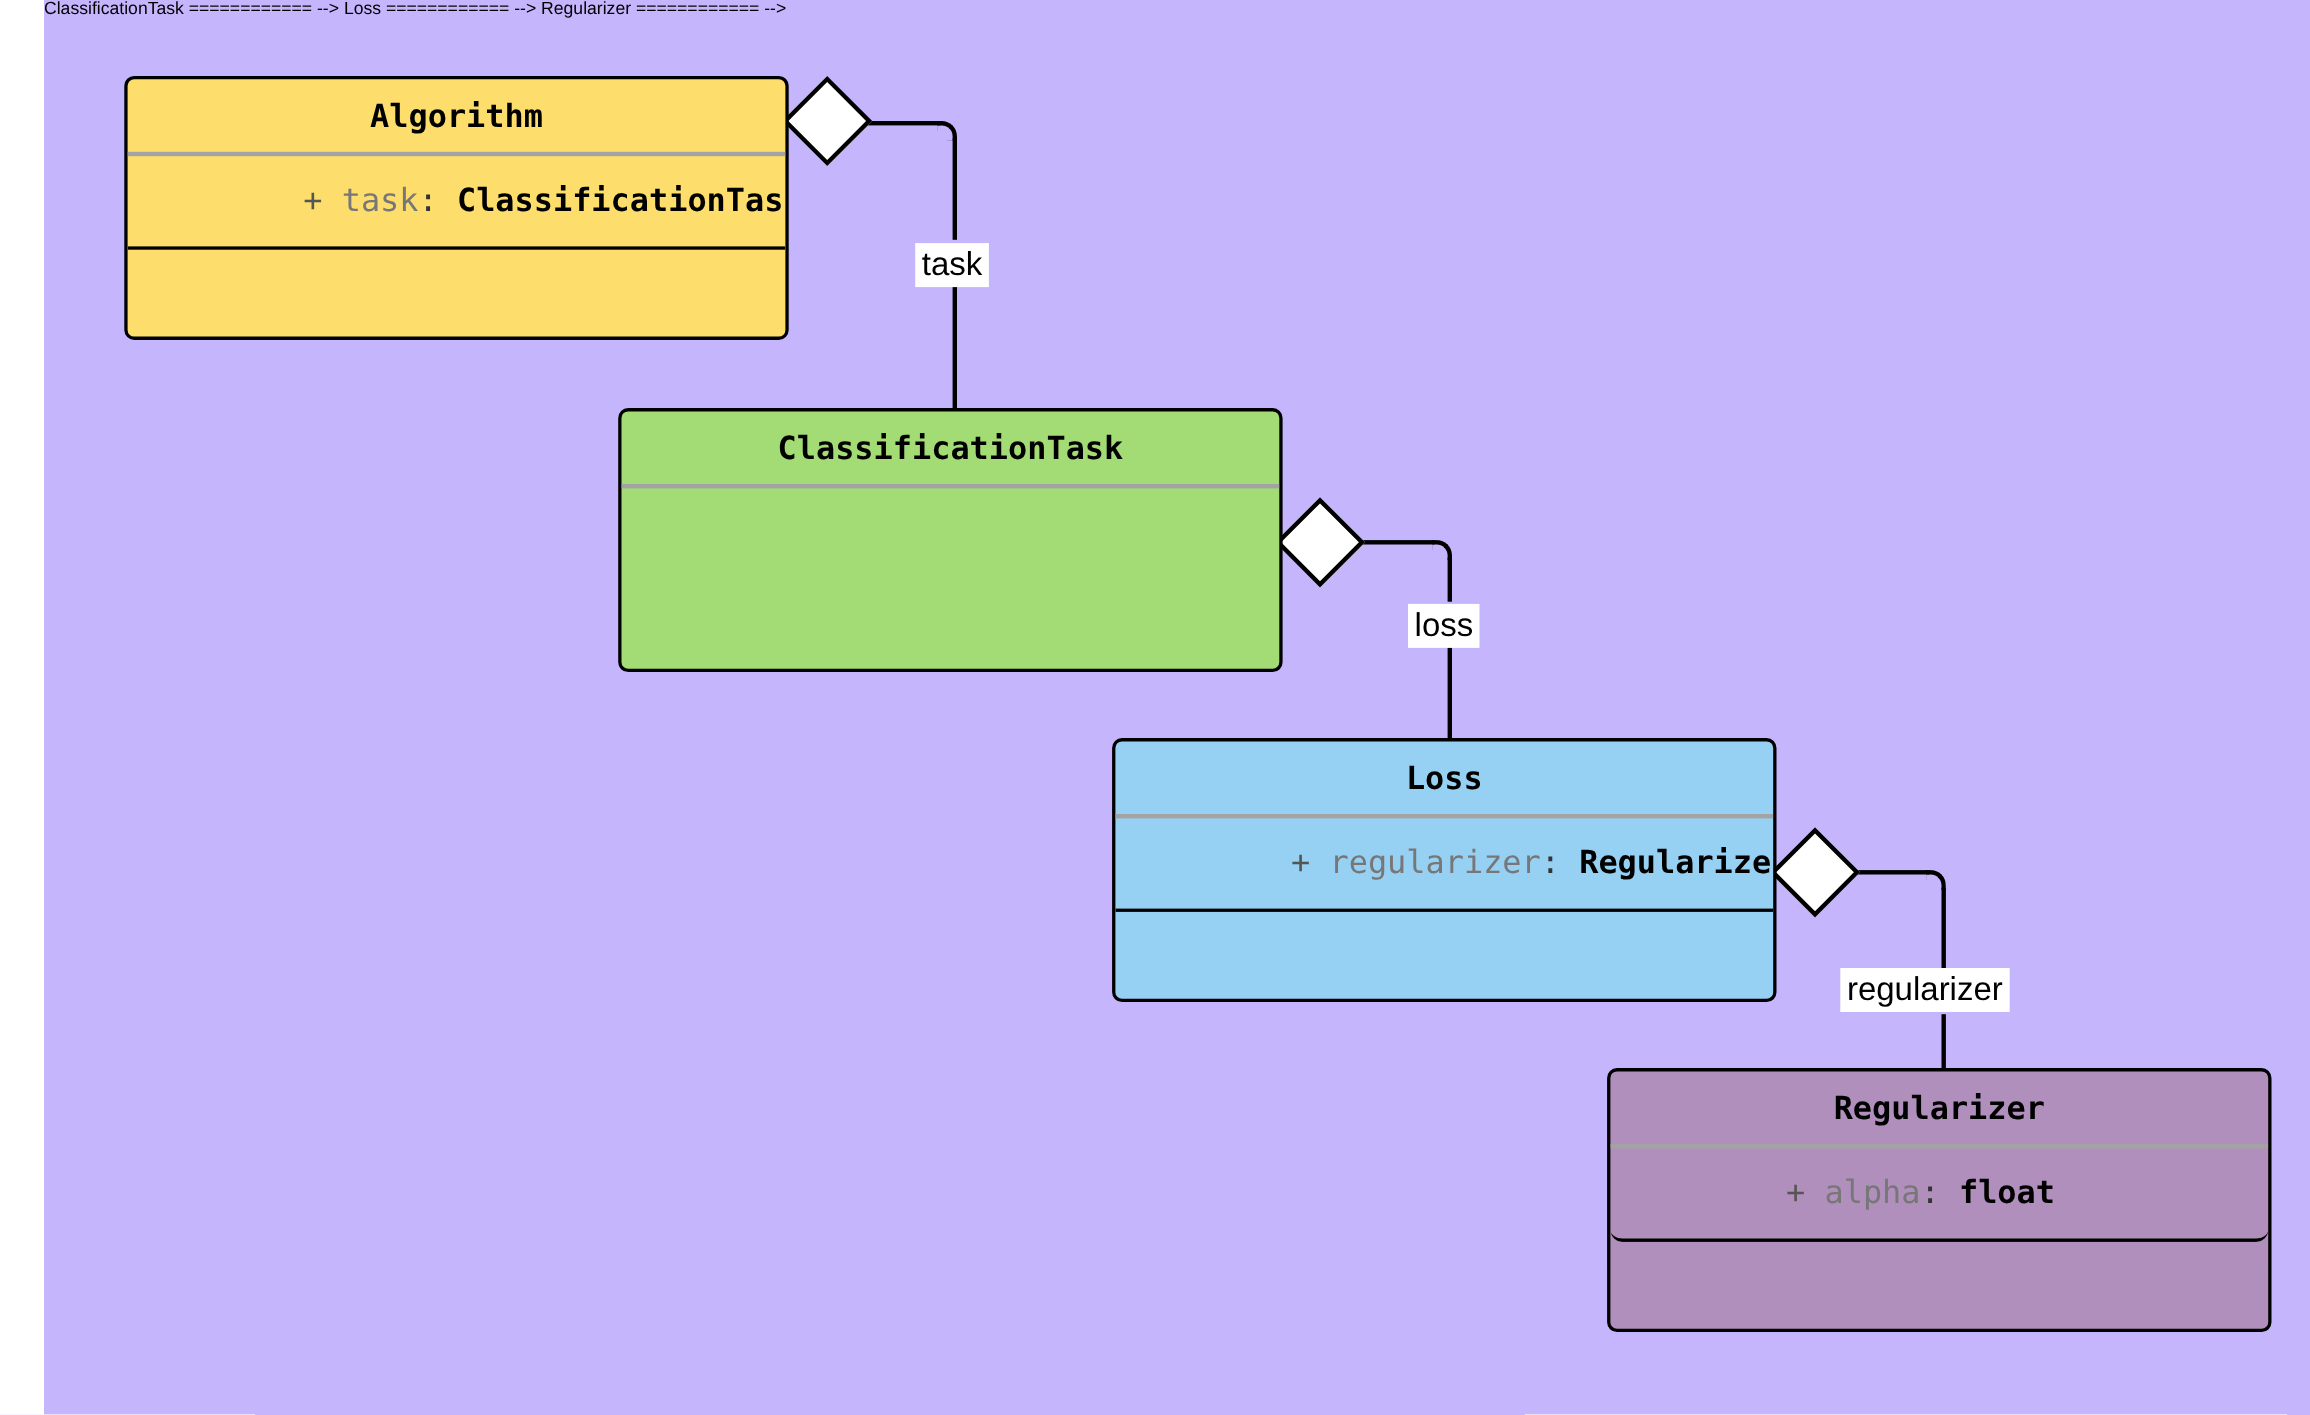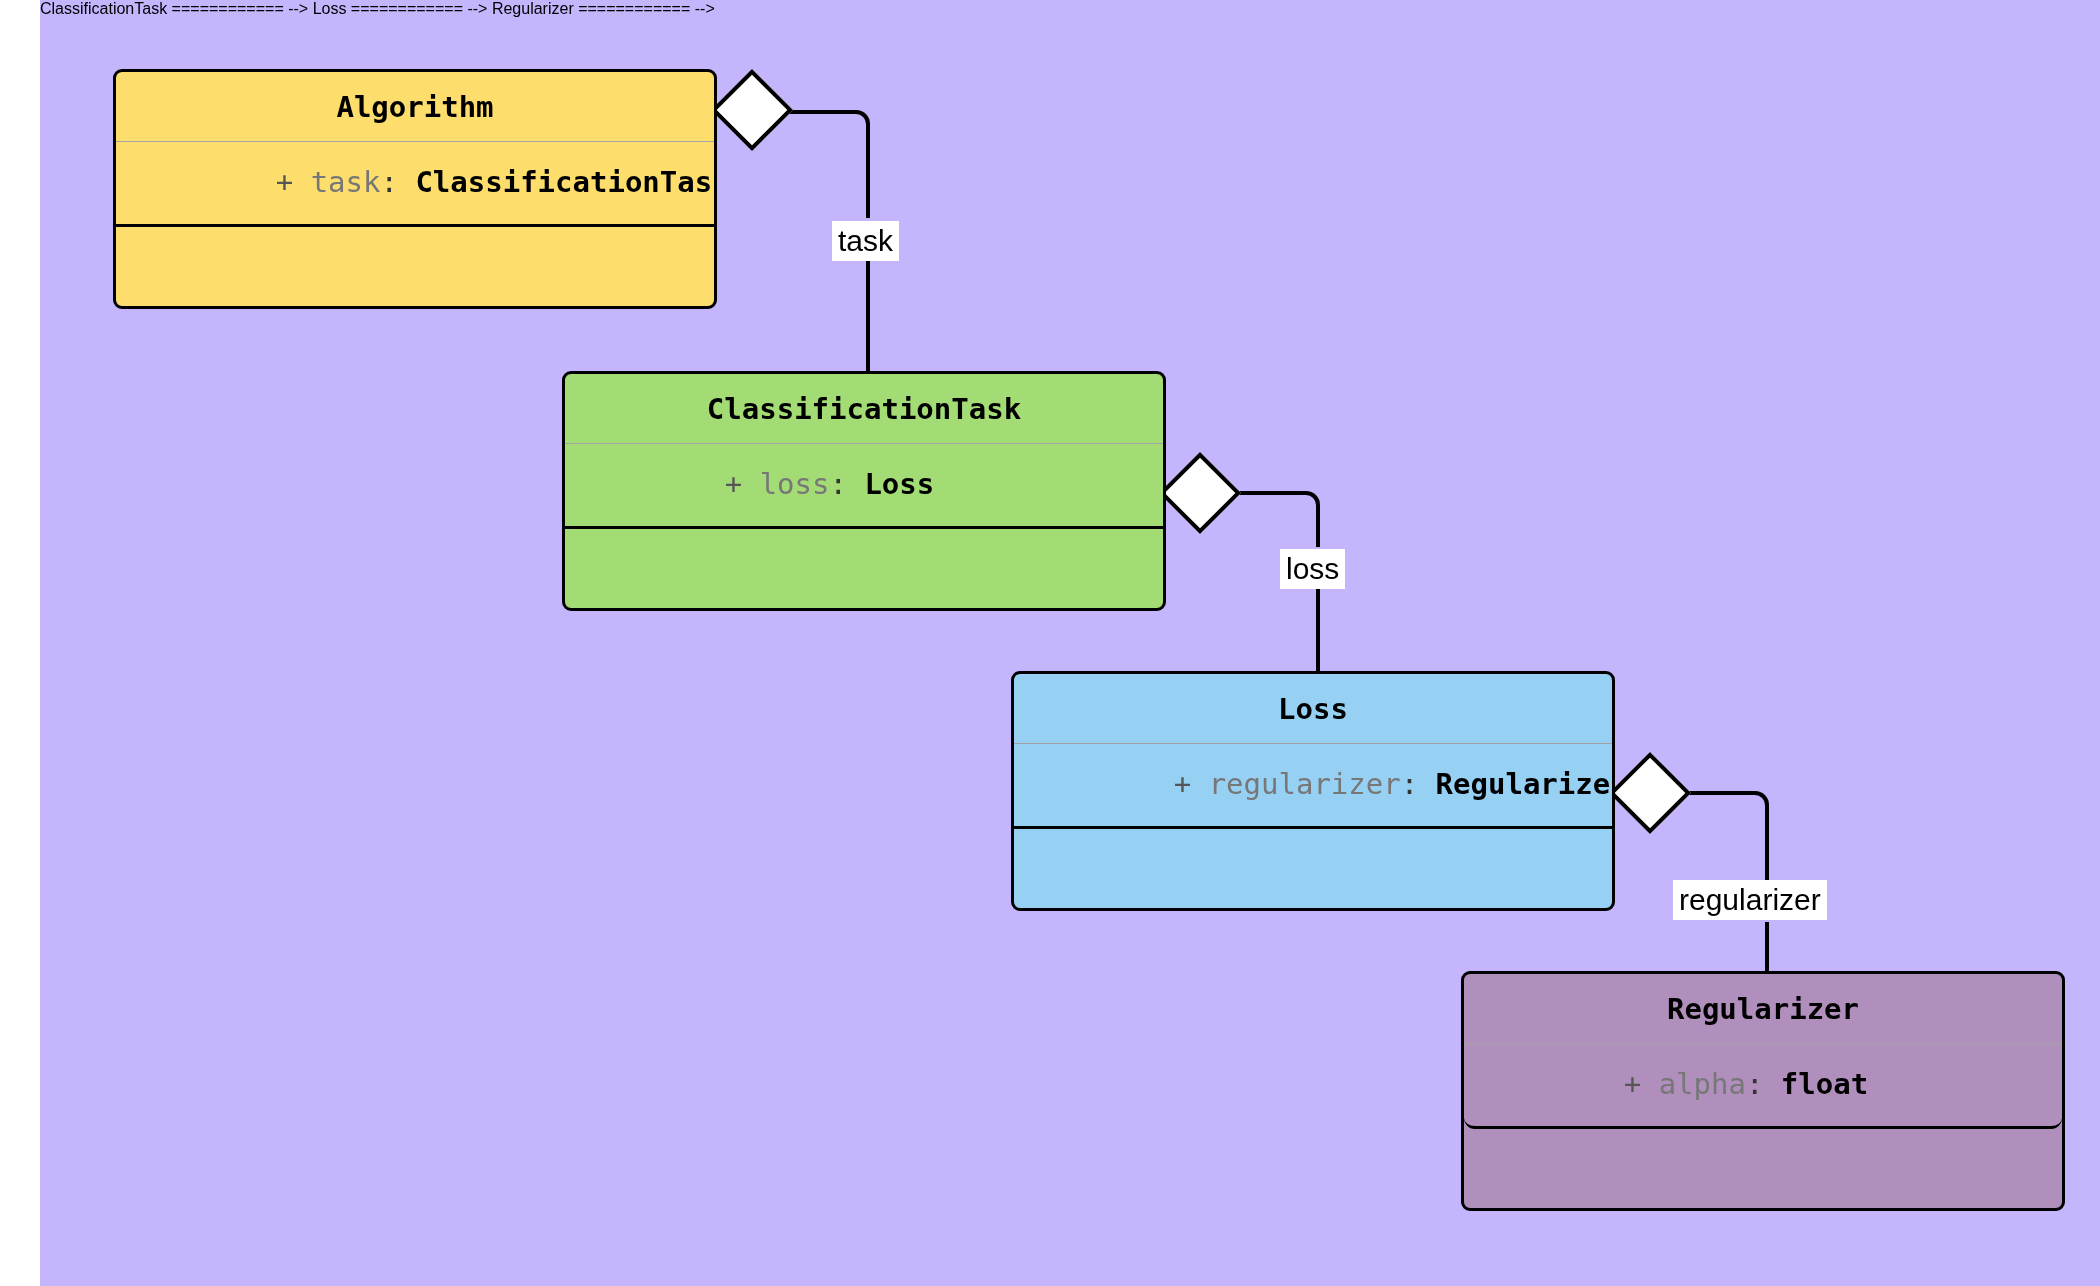--- a/index.html
+++ b/index.html
@@ -33,21 +33,21 @@
     width: 100%;
     text-align: right;
     font-family: "DejaVu Sans Mono", "Liberation Mono", monospace;
     font-weight: bold;
     font-size: 29px;
     color: #000000;
     letter-spacing: 0px;
     display: flex;
     align-items: center;
     justify-content: center;
-    border-bottom: 1px solid #a3a3a3;
+    border-bottom: 4px solid #a3a3a3;
   }
   .uml-attrs {
     box-sizing: border-box;
     width: 100%;
     border-bottom: 3px solid #000000;
     display: flex;
     align-items: center;
   }
   .uml-attr {
     font-family: "DejaVu Sans Mono", "Liberation Mono", monospace;
@@ -154,25 +154,20 @@
       <div class="uml-attr">
         <span class="attr-vis">+</span><span class="attr-name"> </span><span class="attr-name">task</span><span class="attr-colon">: </span><span class="attr-type">ClassificationTask</span>
       </div>
     </div>
     <div class="uml-methods"></div>
   </div>
 
   
   <div class="uml-class" style="left:522px; top:371px; width:604px; height:240px; background:#A3DC75;">
     <div class="uml-title" style="height:70px;">ClassificationTask</div>
-    <div class="uml-attrs" style="height:85px;">
-      <div class="uml-attr">
-        <span class="attr-vis">+</span><span class="attr-name"> </span><span class="attr-name">loss</span><span class="attr-colon">: </span><span class="attr-type">Loss</span>
-      </div>
-    </div>
     <div class="uml-methods"></div>
   </div>
 
   
   <div class="uml-class" style="left:971px; top:671px; width:604px; height:240px; background:#96D1F4;">
     <div class="uml-title" style="height:70px;">Loss</div>
     <div class="uml-attrs" style="height:85px;">
       <div class="uml-attr">
         <span class="attr-vis">+</span><span class="attr-name"> </span><span class="attr-name">regularizer</span><span class="attr-colon">: </span><span class="attr-type">Regularizer</span>
       </div>

